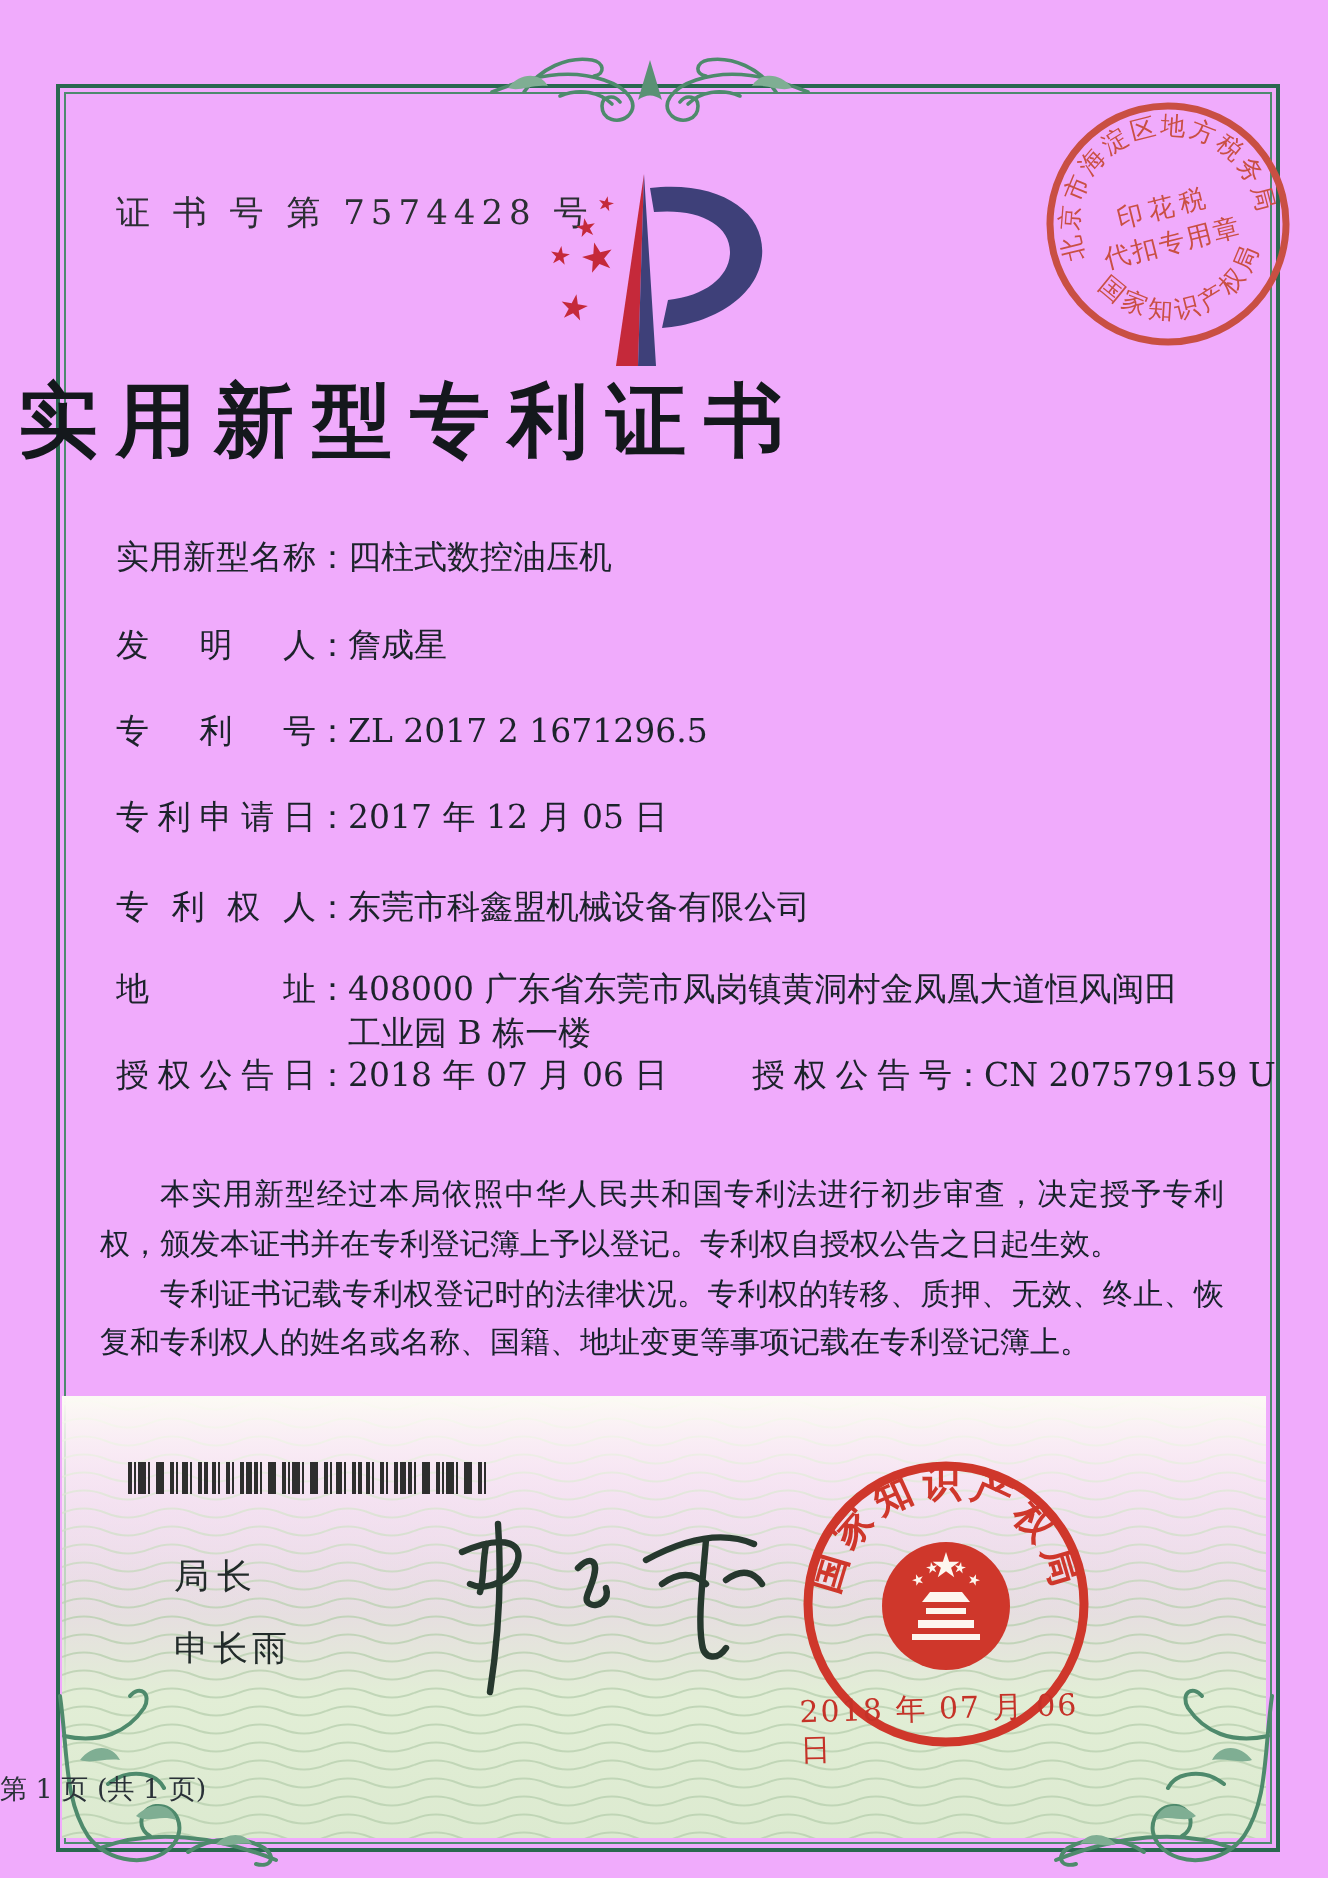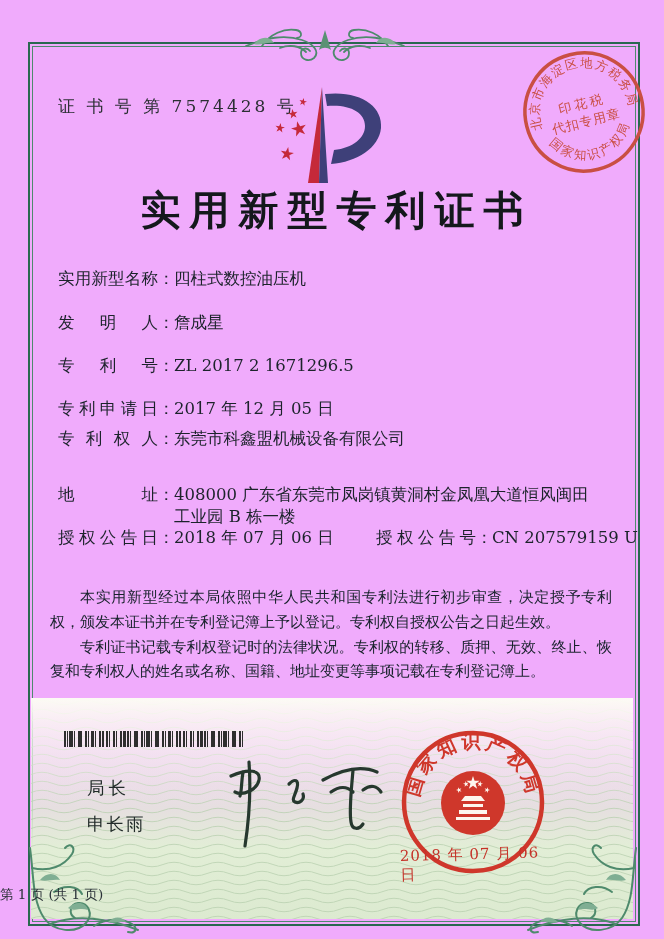--- a/index.html
+++ b/index.html
@@ -11,21 +11,21 @@
   .frame-inner{position:absolute;inset:2px;border:1px solid #4e8a6e;}
   
   .band{position:absolute;left:31px;top:698px;width:602px;height:221px;
         background:linear-gradient(180deg, rgba(228,238,218,0) 0px, rgba(228,238,218,.55) 70px,
                    #e2eed6 150px, #dcead0 100%);}
   .band svg{position:absolute;inset:0;opacity:.75;}
   .band .fade{position:absolute;left:0;top:0;width:100%;height:110px;
         background:linear-gradient(180deg,#fcfbf4 0,rgba(252,251,244,0) 100%);}
   
   .cert-no{position:absolute;left:58px;top:95px;font-size:17px;letter-spacing:3px;color:#2b2f33;}
-  .title{position:absolute;left:0;top:183px;width:664px;text-align:center;
+  .title{position:absolute;left:0;top:183px;width:664px;text-align:left;
          font-size:40px;font-weight:600;letter-spacing:9px;text-indent:9px;color:#14181c;}
   .field-row{position:absolute;left:58px;font-size:16.5px;color:#1c232b;white-space:nowrap;}
   .flabel{display:inline-block;width:100px;text-align:justify;text-align-last:justify;vertical-align:top;}
   .colon{display:inline-block;width:14px;}
   .fvalue{margin-left:2px;}
   .addr2{position:absolute;left:174px;top:506px;font-size:16.5px;color:#1c232b;}
   .row7b{position:absolute;left:318px;top:0;}
   .paras{position:absolute;left:50px;top:556px;width:562px;font-size:15px;line-height:24.8px;
          text-align:justify;color:#18222c;margin-top:29px;}
   .paras p{margin:0;text-indent:2em;}
@@ -148,21 +148,21 @@
   </div>
   <div class="field-row" style="top:312px">
     <span class="flabel">发明人</span><span class="colon">：</span><span class="fvalue">詹成星</span>
   </div>
   <div class="field-row" style="top:355px">
     <span class="flabel">专利号</span><span class="colon">：</span><span class="fvalue">ZL 2017 2 1671296.5</span>
   </div>
   <div class="field-row" style="top:398px">
     <span class="flabel">专利申请日</span><span class="colon">：</span><span class="fvalue">2017 年 12 月 05 日</span>
   </div>
-  <div class="field-row" style="top:428px">
+  <div class="field-row" style="top:443px">
     <span class="flabel">专利权人</span><span class="colon">：</span><span class="fvalue">东莞市科鑫盟机械设备有限公司</span>
   </div>
   <div class="field-row" style="top:484px">
     <span class="flabel">地址</span><span class="colon">：</span><span class="fvalue">408000 广东省东莞市凤岗镇黄洞村金凤凰大道恒风闽田</span>
   </div>
   <div class="addr2">工业园 B 栋一楼</div>
   <div class="field-row" style="top:527px">
     <span class="flabel">授权公告日</span><span class="colon">：</span><span class="fvalue">2018 年 07 月 06 日</span>
     <span class="row7b">
       <span class="flabel">授权公告号</span><span class="colon">：</span><span class="fvalue">CN 207579159 U</span>

